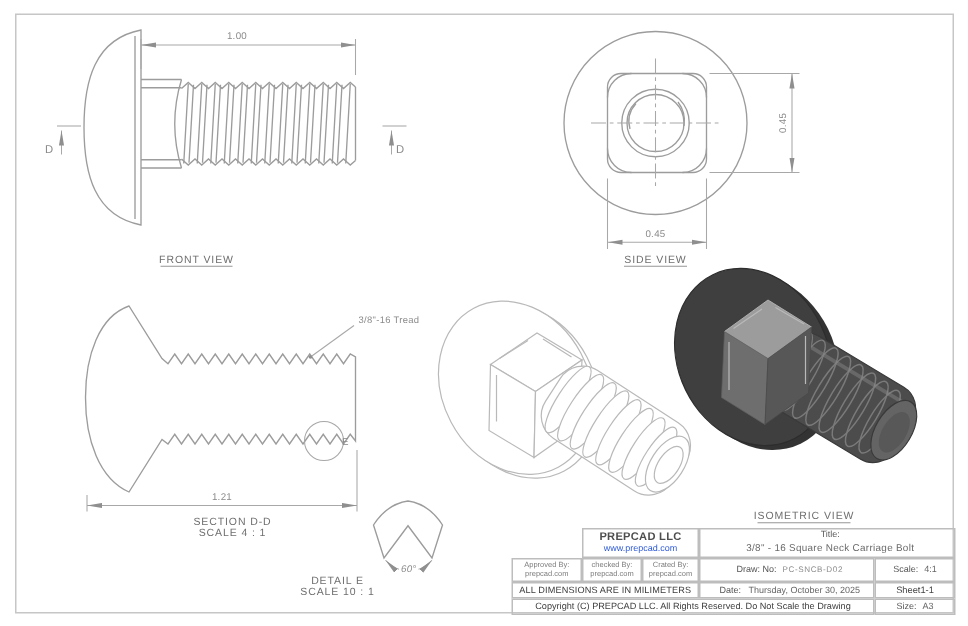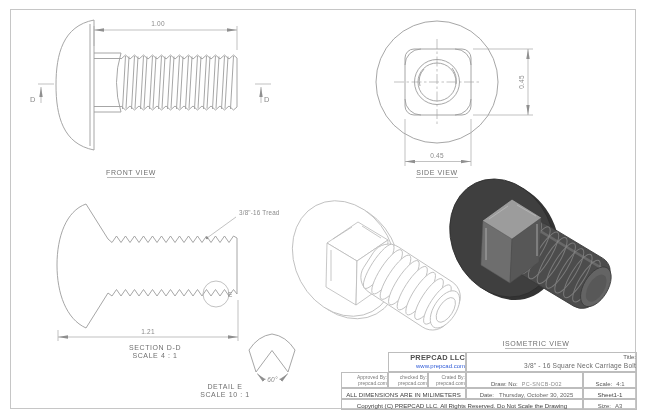--- a/index.html
+++ b/index.html
@@ -11,21 +11,21 @@
   .sectxt{fill:#8a8a8a;font-size:7.5px;}
   .viewlbl{fill:#6f6f6f;font-size:7px;letter-spacing:.6px;}
   .notetxt{fill:#8a8a8a;font-size:6.3px;letter-spacing:.2px;}
   .thin{stroke:#a8a8a8;stroke-width:.7;fill:none;}
   .geo{stroke:#9c9c9c;stroke-width:.9;fill:none;}
   .geow{stroke:#b9b9b9;stroke-width:.8;fill:#ffffff;}
   
   .tb{position:absolute;left:341px;top:352px;width:296px;height:58px;display:grid;
       grid-template-columns:47px 40px 38px 117px 1fr;
       grid-template-rows:20px 16px 11px 1fr;color:#4a4a4a;}
-  .tb .cell{border:.5px solid #bdbdbd;overflow:hidden;display:flex;align-items:flex-end;justify-content:center;}
+  .tb .cell{border:.5px solid #bdbdbd;overflow:hidden;display:flex;align-items:center;justify-content:center;}
   .tb .noborder{border:none;}
   .c-blank{grid-area:1/1/2/2;}
   .c-company{grid-area:1/2/2/4;flex-direction:column;line-height:1.15;}
   .company-name{font-size:7.4px;font-weight:bold;color:#4e4e4e;letter-spacing:.2px;}
   .company-site{font-size:6px;}
   .c-title{grid-area:1/4/2/6;flex-direction:column;align-items:flex-start;justify-content:center;padding-left:4px;line-height:1.25;}
   .title-label{font-size:6px;color:#5a5a5a;}
   .title-value{font-size:6.6px;color:#6a6a6a;letter-spacing:.2px;}
   .byline{flex-direction:column;line-height:1.2;font-size:5px;color:#7d7d7d;text-align:center;}
   .c-app{grid-area:2/1/3/2;} .c-chk{grid-area:2/2/3/3;} .c-crt{grid-area:2/3/3/4;}

